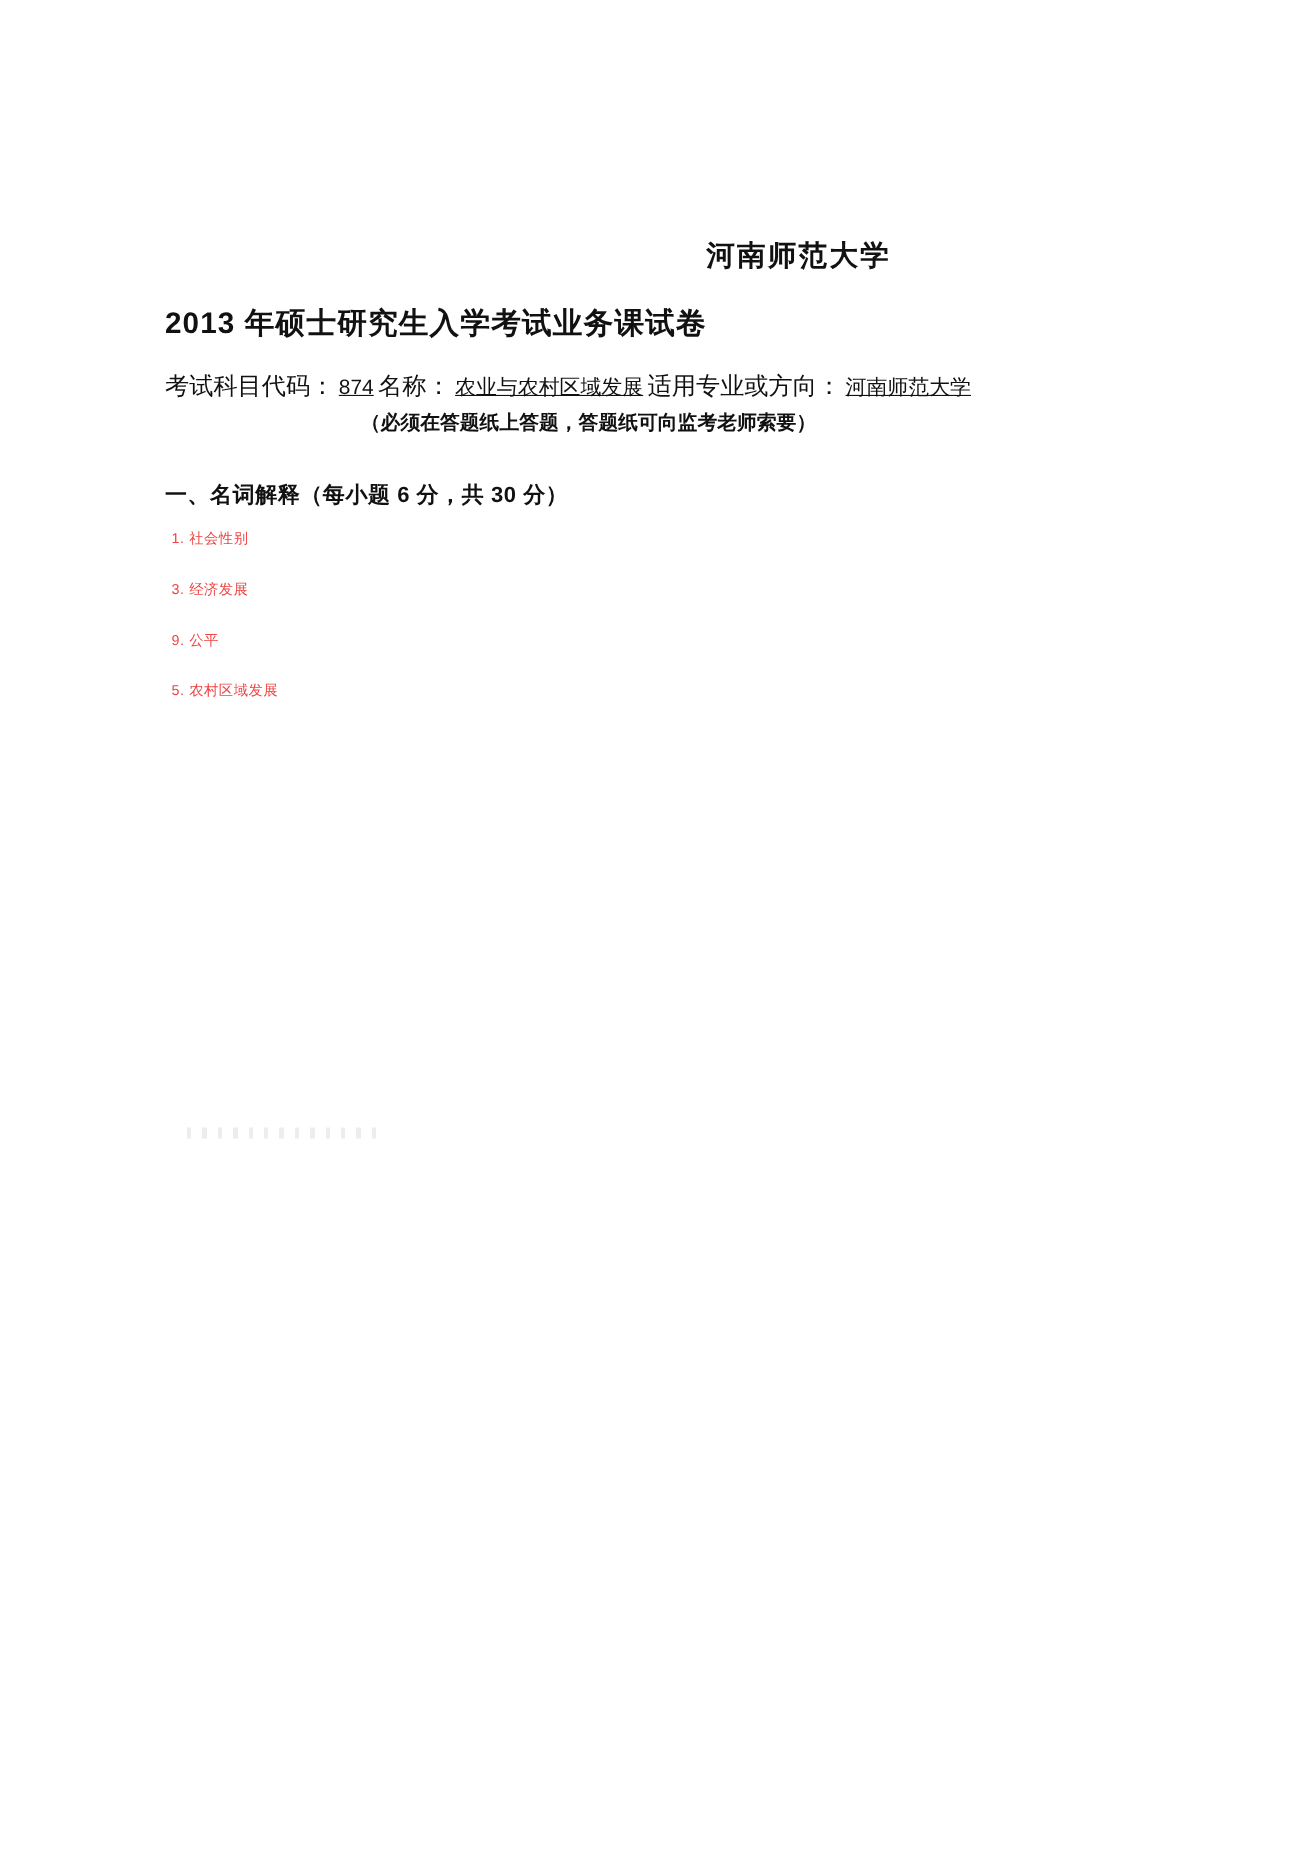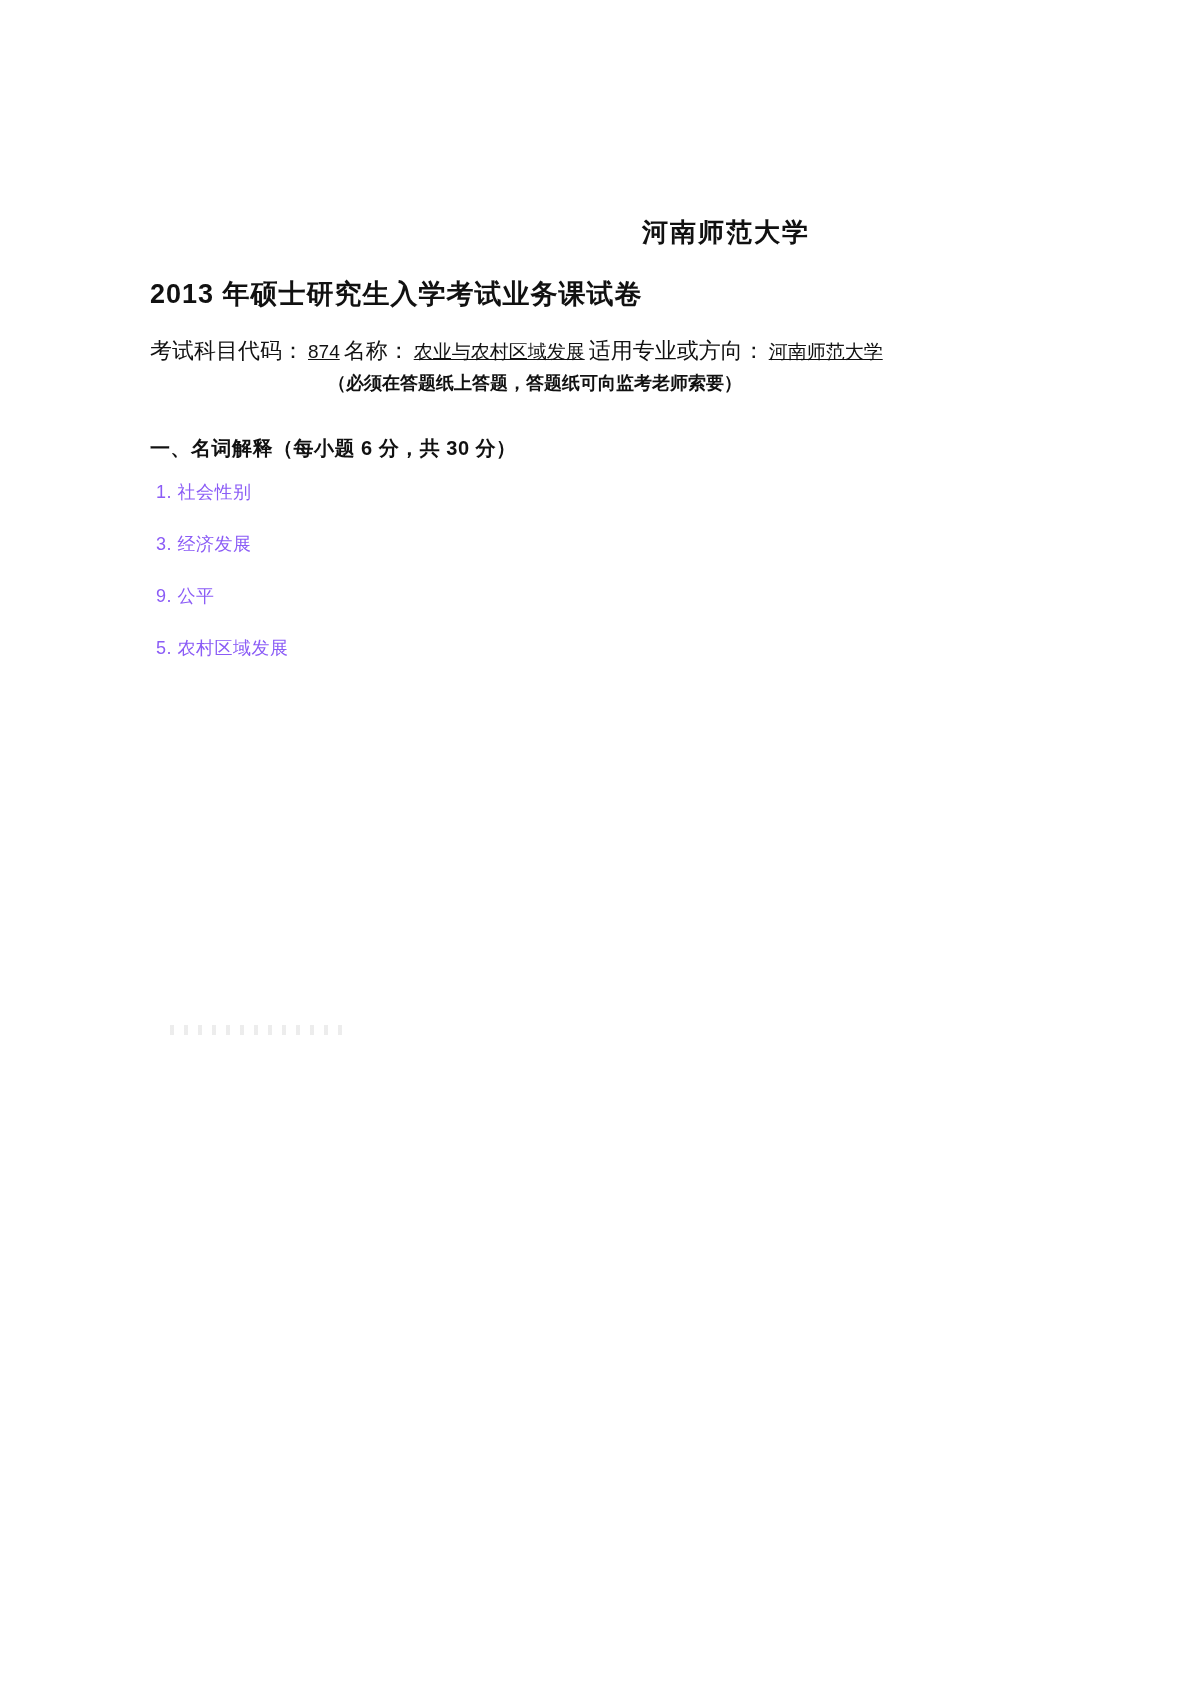--- a/index.html
+++ b/index.html
@@ -84,23 +84,23 @@
     padding-right: 20px;
   }
   .section-head {
     font-size: 20px;
     font-weight: bold;
     margin: 34px 0 18px 0;
     letter-spacing: 0.5px;
     color: #111;
   }
   .q-item {
-    font-size: 18px;
+    font-size: 13px;
     margin: 0 0 28px 6px;
-    color: #8b5cf6;
+    color: #ef4444;
     letter-spacing: 0.5px;
   }
   .section-head.second {
     margin-top: 40px;
   }
   .smudge {
     position: absolute;
     left: 170px;
     top: 1025px;
     width: 180px;

